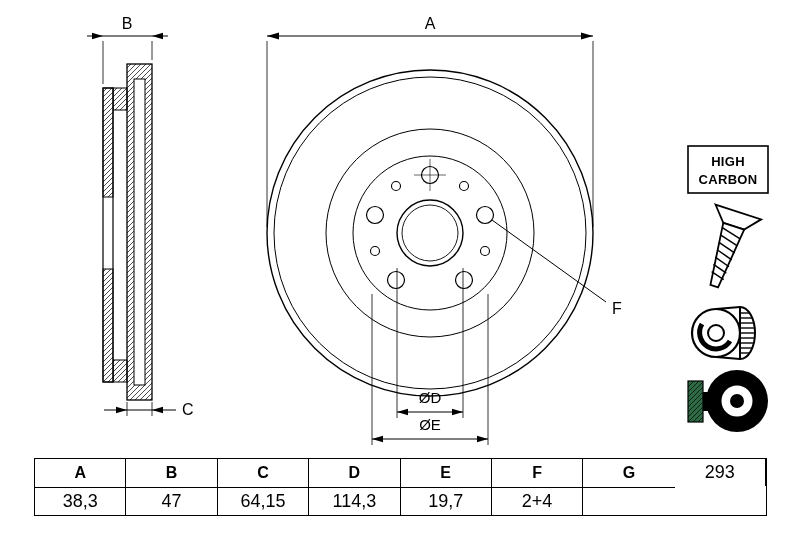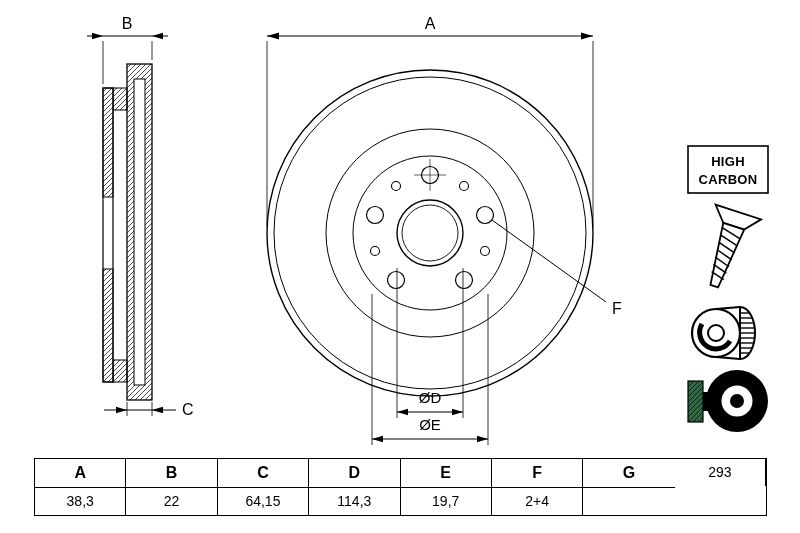--- a/index.html
+++ b/index.html
@@ -3,21 +3,21 @@
 <meta charset="utf-8">
 <style>
   html,body{margin:0;padding:0;}
   body{width:800px;height:533px;background:#ffffff;font-family:"Liberation Sans",sans-serif;position:relative;overflow:hidden;}
   svg{position:absolute;top:0;left:0;}
   svg text{fill:#000;font-family:"Liberation Sans",sans-serif;}
   .dim{font-size:16px;}
   .dim-sm{font-size:15px;}
   .badge{font-size:13px;font-weight:bold;letter-spacing:.3px;}
   .spec-table{position:absolute;left:34px;top:458px;width:731px;border:1.5px solid #000;display:grid;grid-template-columns:repeat(8,1fr);background:#fff;}
-  .cell{border-right:1px solid #000;text-align:center;font-size:14px;line-height:27px;height:27px;overflow:hidden;}
+  .cell{border-right:1px solid #000;text-align:center;font-size:18px;line-height:27px;height:27px;overflow:hidden;}
   .cell.last{border-right:none;}
   .cell.head{font-weight:bold;font-size:16px;border-bottom:1px solid #000;line-height:28px;height:28px;}
 </style>
 </head>
 <body>
 
 <svg width="800" height="455" viewBox="0 0 800 455">
   <defs>
     <pattern id="hatch" width="5" height="5" patternUnits="userSpaceOnUse">
       <path d="M0 5 L5 0" stroke="#000" stroke-width="0.7"></path>
@@ -159,19 +159,19 @@
   <div class="cell head">A</div>
   <div class="cell head">B</div>
   <div class="cell head">C</div>
   <div class="cell head">D</div>
   <div class="cell head">E</div>
   <div class="cell head">F</div>
   <div class="cell head last">G</div>
 
   <div class="cell">293</div>
   <div class="cell">38,3</div>
-  <div class="cell">22</div>
+  <div class="cell">47</div>
   <div class="cell">64,15</div>
   <div class="cell">114,3</div>
   <div class="cell">19,7</div>
   <div class="cell">2+4</div>
   <div class="cell last"></div>
 </div>
 
 </body></html>

